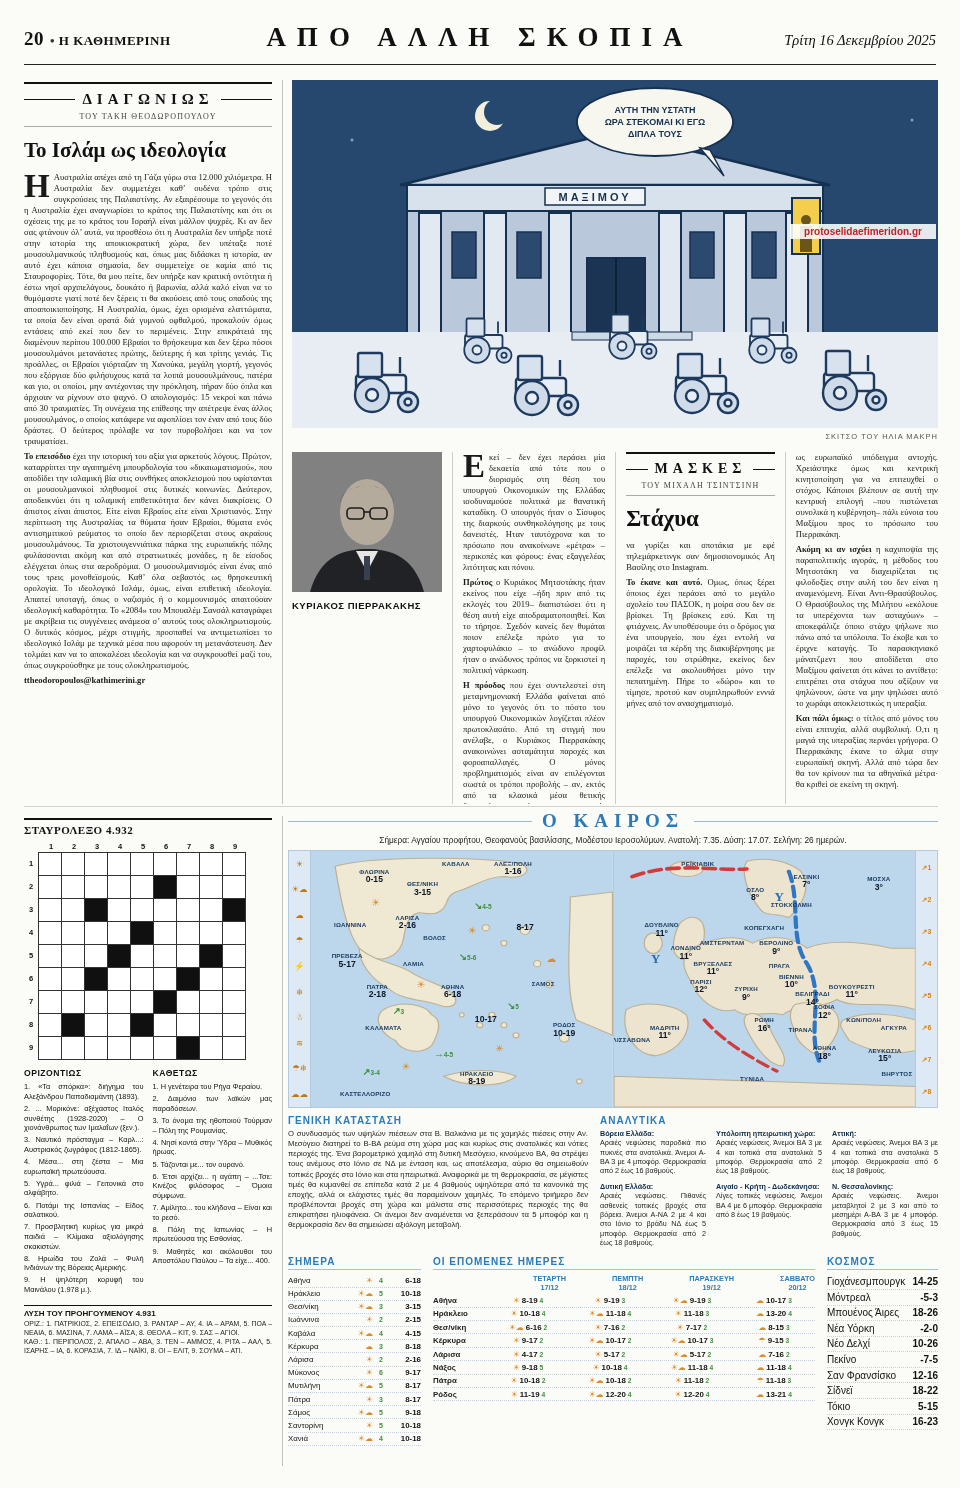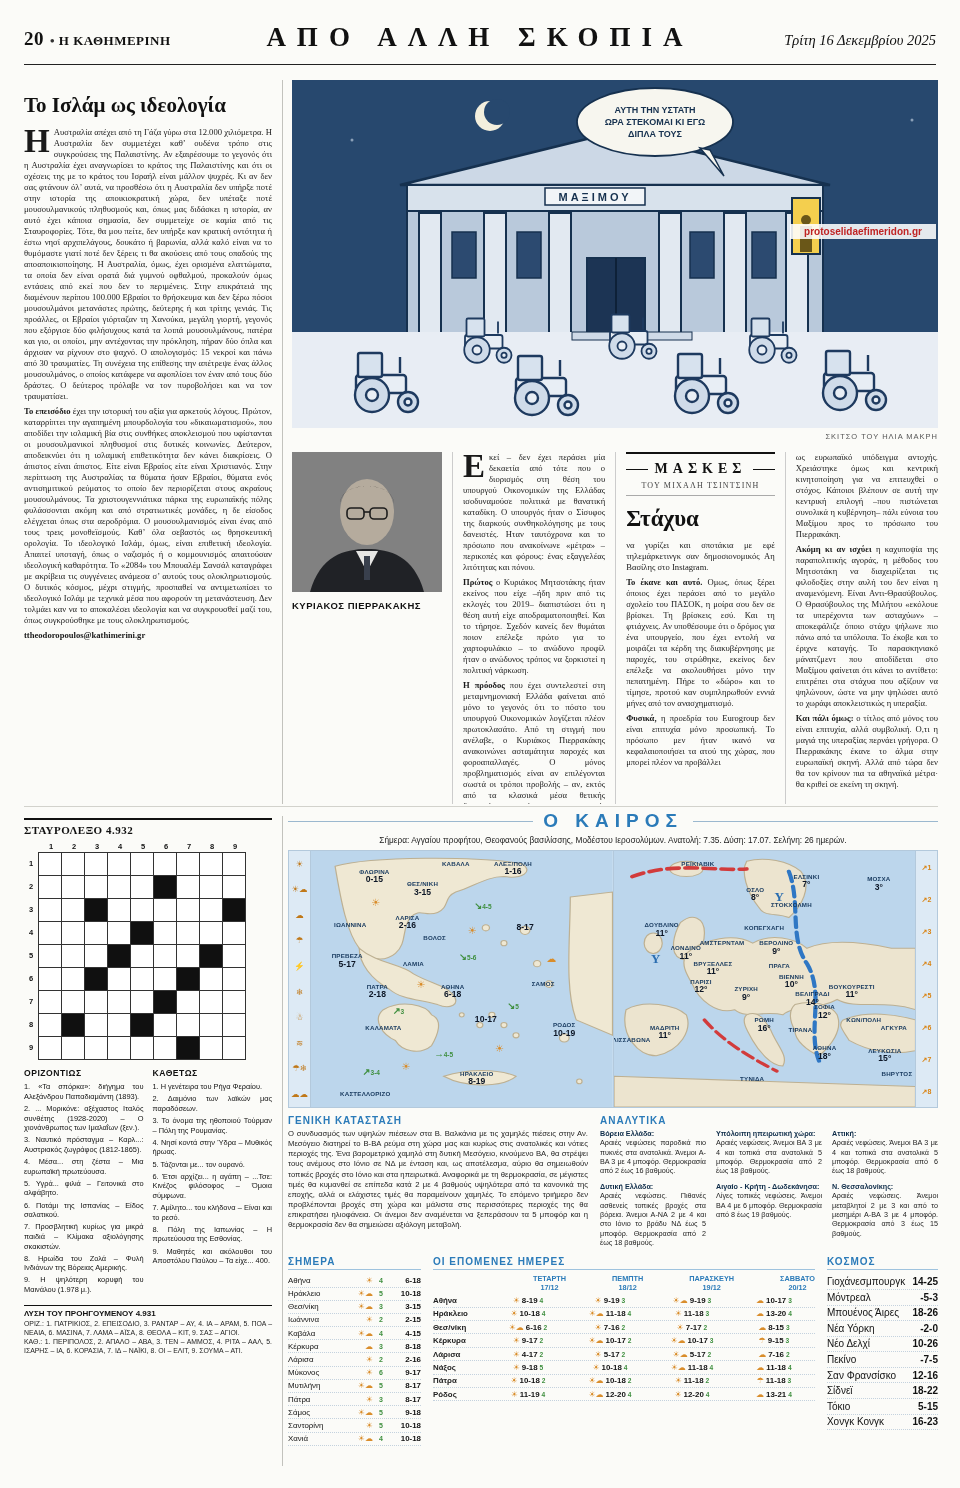--- a/index.html
+++ b/index.html
@@ -67,21 +67,21 @@
   .clue-head { font-size:8.6px; font-weight:bold; letter-spacing:.5px; margin-bottom:3px; }
   .clue { margin-bottom:2.5px; }
   .cw-solution { margin-top:8px; border-top:1.5px solid #111; padding-top:3px; }
   .cw-sol-title { font-size:8px; font-weight:bold; margin-bottom:2px; }
   .cw-sol-text { font-size:6.9px; line-height:1.3; text-align:justify; color:#222; }
 
   
   .weather { position:absolute; left:288px; top:810px; width:650px; font-family:"Liberation Sans", sans-serif; }
   .w-title-row { display:flex; align-items:center; gap:10px; }
   .w-title-row .line { flex:1; border-top:1px solid #9bb8cf; }
-  .w-title-row h2 { color:#2b7bb9; font-size:19px; font-weight:bold; letter-spacing:6px; font-family:Liberation Sans, sans-serif;text-align:center; }
+  .w-title-row h2 { color:#2b7bb9; font-size:19px; font-weight:bold; letter-spacing:6px; font-family:Liberation Serif, serif;text-align:center; }
   .w-info { text-align:center; font-size:8.3px; color:#222; margin:3px 0 5px; }
   .map-panel { height:258px; display:flex; background:#cfe3f2; border:1px solid #b3c9dc; }
   .legend { width:22px; display:flex; flex-direction:column; justify-content:space-around; align-items:center; background:#ddeaf5; }
   .legend.left { border-right:1px solid #b3c9dc; }
   .legend.right { border-left:1px solid #b3c9dc; }
   .legend-item { font-size:8.5px; color:#c07818; line-height:1; }
   .legend.right .legend-item { color:#d98414; font-size:7px; font-weight:bold; }
   .map { flex:1; position:relative; overflow:hidden; }
   .map > svg { position:absolute; inset:0; width:100%; height:100%; }
   .map.europe { border-left:1px solid #b3c9dc; }
@@ -135,20 +135,26 @@
     </div>
     <div class="mast-center">ΑΠΟ ΑΛΛΗ ΣΚΟΠΙΑ</div>
     <div class="mast-right">Τρίτη 16 Δεκεμβρίου 2025</div>
   </div>
   <div class="header-rule"></div>
   <div class="vrule v1"></div>
   <div class="vrule v2"></div>
   <div class="mid-rule"></div>
 
   <section class="diagonios">
+    <div class="colhead">
+      <div class="trow">
+          <span class="ctitle">ΔΙΑΓΩΝΙΩΣ</span>
+        </div>
+      <div class="byline">ΤΟΥ ΤΑΚΗ ΘΕΟΔΩΡΟΠΟΥΛΟΥ</div>
+    </div>
     <h2>Το Ισλάμ ως ιδεολογία</h2>
     <div class="artbody">
       <p><span class="dropcap">Η</span><span>Αυστραλία απέχει από τη Γάζα γύρω στα 12.000 χιλιόμετρα. Η Αυστραλία δεν συμμετέχει καθ’ ουδένα τρόπο στις συγκρούσεις της Παλαιστίνης. Αν εξαιρέσουμε το γεγονός ότι η Αυστραλία έχει αναγνωρίσει το κράτος της Παλαιστίνης και ότι οι σχέσεις της με το κράτος του Ισραήλ είναι μάλλον ψυχρές. Κι αν δεν σας φτάνουν όλ’ αυτά, να προσθέσω ότι η Αυστραλία δεν υπήρξε ποτέ στην ιστορία της αποικιοκρατική χώρα, δεν υπέταξε ποτέ μουσουλμανικούς πληθυσμούς και, όπως μας διδάσκει η ιστορία, αν αυτό έχει κάποια σημασία, δεν συμμετείχε σε καμία από τις Σταυροφορίες. Τότε, θα μου πείτε, δεν υπήρξε καν κρατική οντότητα ή έστω νησί αρχιπελάγους, δουκάτο ή βαρωνία, αλλά καλό είναι να το θυμόμαστε γιατί ποτέ δεν ξέρεις τι θα ακούσεις από τους οπαδούς της αποαποικιοποίησης. Η Αυστραλία, όμως, έχει ορισμένα ελαττώματα, τα οποία δεν είναι ορατά διά γυμνού οφθαλμού, προκαλούν όμως εντάσεις από εκεί που δεν το περιμένεις. Στην επικράτειά της διαμένουν περίπου 100.000 Εβραίοι το θρήσκευμα και δεν ξέρω πόσοι μουσουλμάνοι μετανάστες πρώτης, δεύτερης ή και τρίτης γενιάς. Τις προάλλες, οι Εβραίοι γιόρταζαν τη Χανούκα, μεγάλη γιορτή, γεγονός που εξόργισε δύο φιλήσυχους κατά τα λοιπά μουσουλμάνους, πατέρα και γιο, οι οποίοι, μην αντέχοντας την πρόκληση, πήραν δύο όπλα και άρχισαν να ρίχνουν στο ψαχνό. Ο απολογισμός: 15 νεκροί και πάνω από 30 τραυματίες. Τη συνέχεια της επίθεσης την απέτρεψε ένας άλλος μουσουλμάνος, ο οποίος κατάφερε να αφοπλίσει τον έναν από τους δύο δράστες. Ο δεύτερος πρόλαβε να τον πυροβολήσει και να τον τραυματίσει.</span></p>
       <p><span class="lead">Το επεισόδιο</span><span> έχει την ιστορική του αξία για αρκετούς λόγους. Πρώτον, καταρρίπτει την αγαπημένη μπουρδολογία του «δικαιωματισμού», που αποδίδει την ισλαμική βία στις συνθήκες αποκλεισμού που υφίστανται οι μουσουλμανικοί πληθυσμοί στις δυτικές κοινωνίες. Δεύτερον, αποδεικνύει ότι η ισλαμική επιθετικότητα δεν κάνει διακρίσεις. Ο άπιστος είναι άπιστος. Είτε είναι Εβραίος είτε είναι Χριστιανός. Στην περίπτωση της Αυστραλίας τα θύματα ήσαν Εβραίοι, θύματα ενός αντισημιτικού ρεύματος το οποίο δεν περιορίζεται στους ακραίους μουσουλμάνους. Τα χριστουγεννιάτικα πάρκα της ευρωπαϊκής πόλης φυλάσσονται ακόμη και από στρατιωτικές μονάδες, η δε είσοδος ελέγχεται όπως στα αεροδρόμια. Ο μουσουλμανισμός είναι ένας από τους τρεις μονοθεϊσμούς. Καθ’ όλα σεβαστός ως θρησκευτική ορολογία. Το ιδεολογικό Ισλάμ, όμως, είναι επιθετική ιδεολογία. Απαιτεί υποταγή, όπως ο ναζισμός ή ο κομμουνισμός απαιτούσαν ιδεολογική καθαρότητα. Το «2084» του Μπουαλέμ Σανσάλ καταγράφει με ακρίβεια τις συγγένειες ανάμεσα σ’ αυτούς τους ολοκληρωτισμούς. Ο δυτικός κόσμος, μέχρι στιγμής, προσπαθεί να αντιμετωπίσει το ιδεολογικό Ισλάμ με τεχνικά μέσα που αφορούν τη μετανάστευση. Δεν τολμάει καν να το αποκαλέσει ιδεολογία και να συγκρουσθεί μαζί του, όπως συγκρούσθηκε με τους ολοκληρωτισμούς.</span></p>
       <p class="email-line">ttheodoropoulos@kathimerini.gr</p>
     </div>
   </section>
 
   <section class="cartoon">
     <svg viewBox="0 0 646 348">
@@ -245,21 +251,20 @@
       <div class="colhead">
         <div class="trow">
             <span class="ctitle">ΜΑΣΚΕΣ</span>
           </div>
         <div class="byline">ΤΟΥ ΜΙΧΑΛΗ ΤΣΙΝΤΣΙΝΗ</div>
       </div>
       <h2>Στάχυα</h2>
       <div class="artbody">
         <p>να γυρίζει και σποτάκια με εφέ τηλεμάρκετινγκ σαν δημοσιονομικός Αη Βασίλης στο Instagram.</p>
         <p><span class="lead">Το έκανε και αυτό.</span><span> Ομως, όπως ξέρει όποιος έχει περάσει από το μεγάλο σχολείο του ΠΑΣΟΚ, η μοίρα σου δεν σε βρίσκει. Τη βρίσκεις εσύ. Και τη φτιάχνεις. Αν υποθέσουμε ότι ο δρόμος για ένα υπουργείο, που έχει εντολή να μοιράζει τα κέρδη της διακυβέρνησης με παροχές, του στρώθηκε, εκείνος δεν επέλεξε να ακολουθήσει μόνο την πεπατημένη. Πήρε το «δώρο» και το τίμησε, προτού καν συμπληρωθούν εννιά μήνες από τον ανασχηματισμό.</span></p>
-        <p><span class="lead">Φυσικά,</span><span> η προεδρία του Eurogroup δεν είναι επιτυχία μόνο προσωπική. Το πρόσωπο μεν ήταν ικανό να κεφαλαιοποιήσει τα ατού της χώρας, που μπορεί πλέον να προβάλλει</span></p>
       </div>
     </div>
     <div class="mcol mc4 artbody">
       <p>ως ευρωπαϊκό υπόδειγμα αντοχής. Χρειάστηκε όμως και κεντρική κινητοποίηση για να επιτευχθεί ο στόχος. Κάποιοι βλέπουν σε αυτή την κεντρική επιλογή –που πιστώνεται συνολικά η κυβέρνηση– πάλι εύνοια του Μαξίμου προς το πρόσωπο του Πιερρακάκη.</p>
       <p><span class="lead">Ακόμη κι αν ισχύει</span><span> η καχυποψία της παραπολιτικής αγοράς, η μέθοδος του Μητσοτάκη να διαχειρίζεται τις φιλοδοξίες στην αυλή του δεν είναι η αναμενόμενη. Είναι Αντι-Θρασύβουλος. Ο Θρασύβουλος της Μιλήτου «εκόλουε τα υπερέχοντα των ασταχύων» – αποκεφάλιζε όποιο στάχυ ψήλωνε πιο πάνω από τα υπόλοιπα. Το έκοβε και το έριχνε καταγής. Το παρασκηνιακό μάνατζμεντ που αποδίδεται στο Μαξίμου φαίνεται ότι κάνει το αντίθετο: επιτρέπει στα στάχυα που αξίζουν να ψηλώνουν, ώστε να μην ψηλώσει αυτό το χωράφι αποκλειστικώς η υπεραξία.</span></p>
       <p><span class="lead">Και πάλι όμως:</span><span> ο τίτλος από μόνος του είναι επιτυχία, αλλά συμβολική. Ο,τι η μαγιά της υπεραξίας περνάει γρήγορα. Ο Πιερρακάκης έκανε το άλμα στην ευρωπαϊκή σκηνή. Αλλά από τώρα δεν θα τον κρίνουν πια τα αθηναϊκά μέτρα· θα κριθεί σε εκείνη τη σκηνή.</span></p>
     </div>
   </section>
 
   <section class="crossword">

